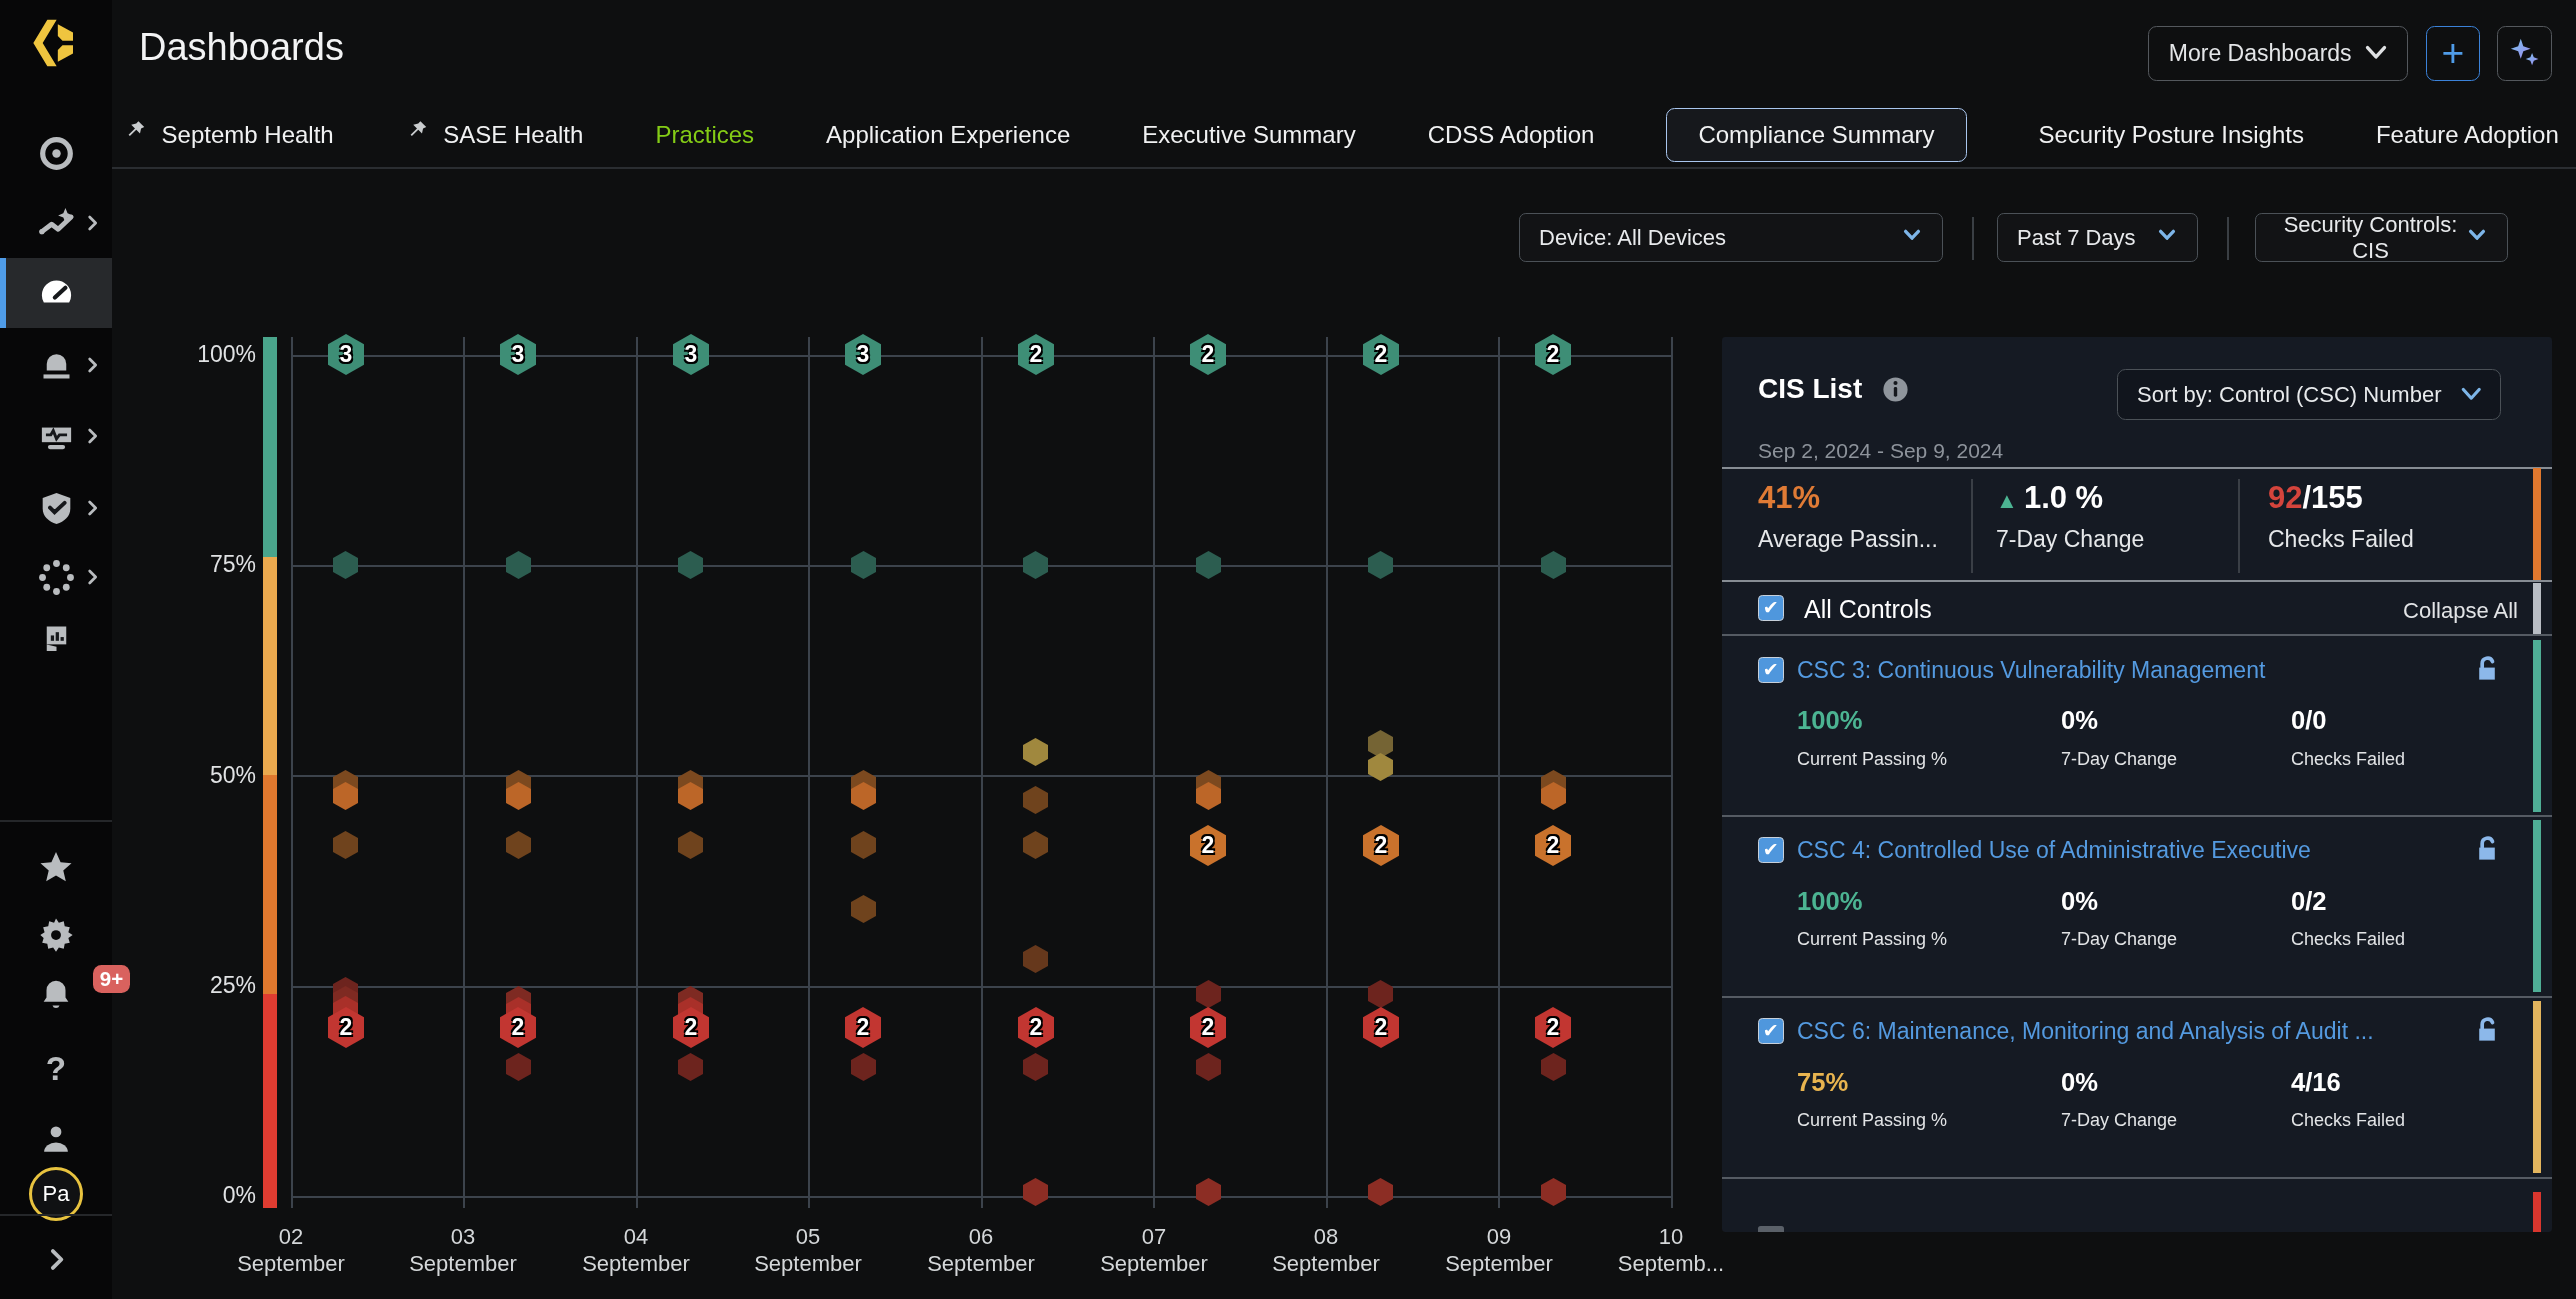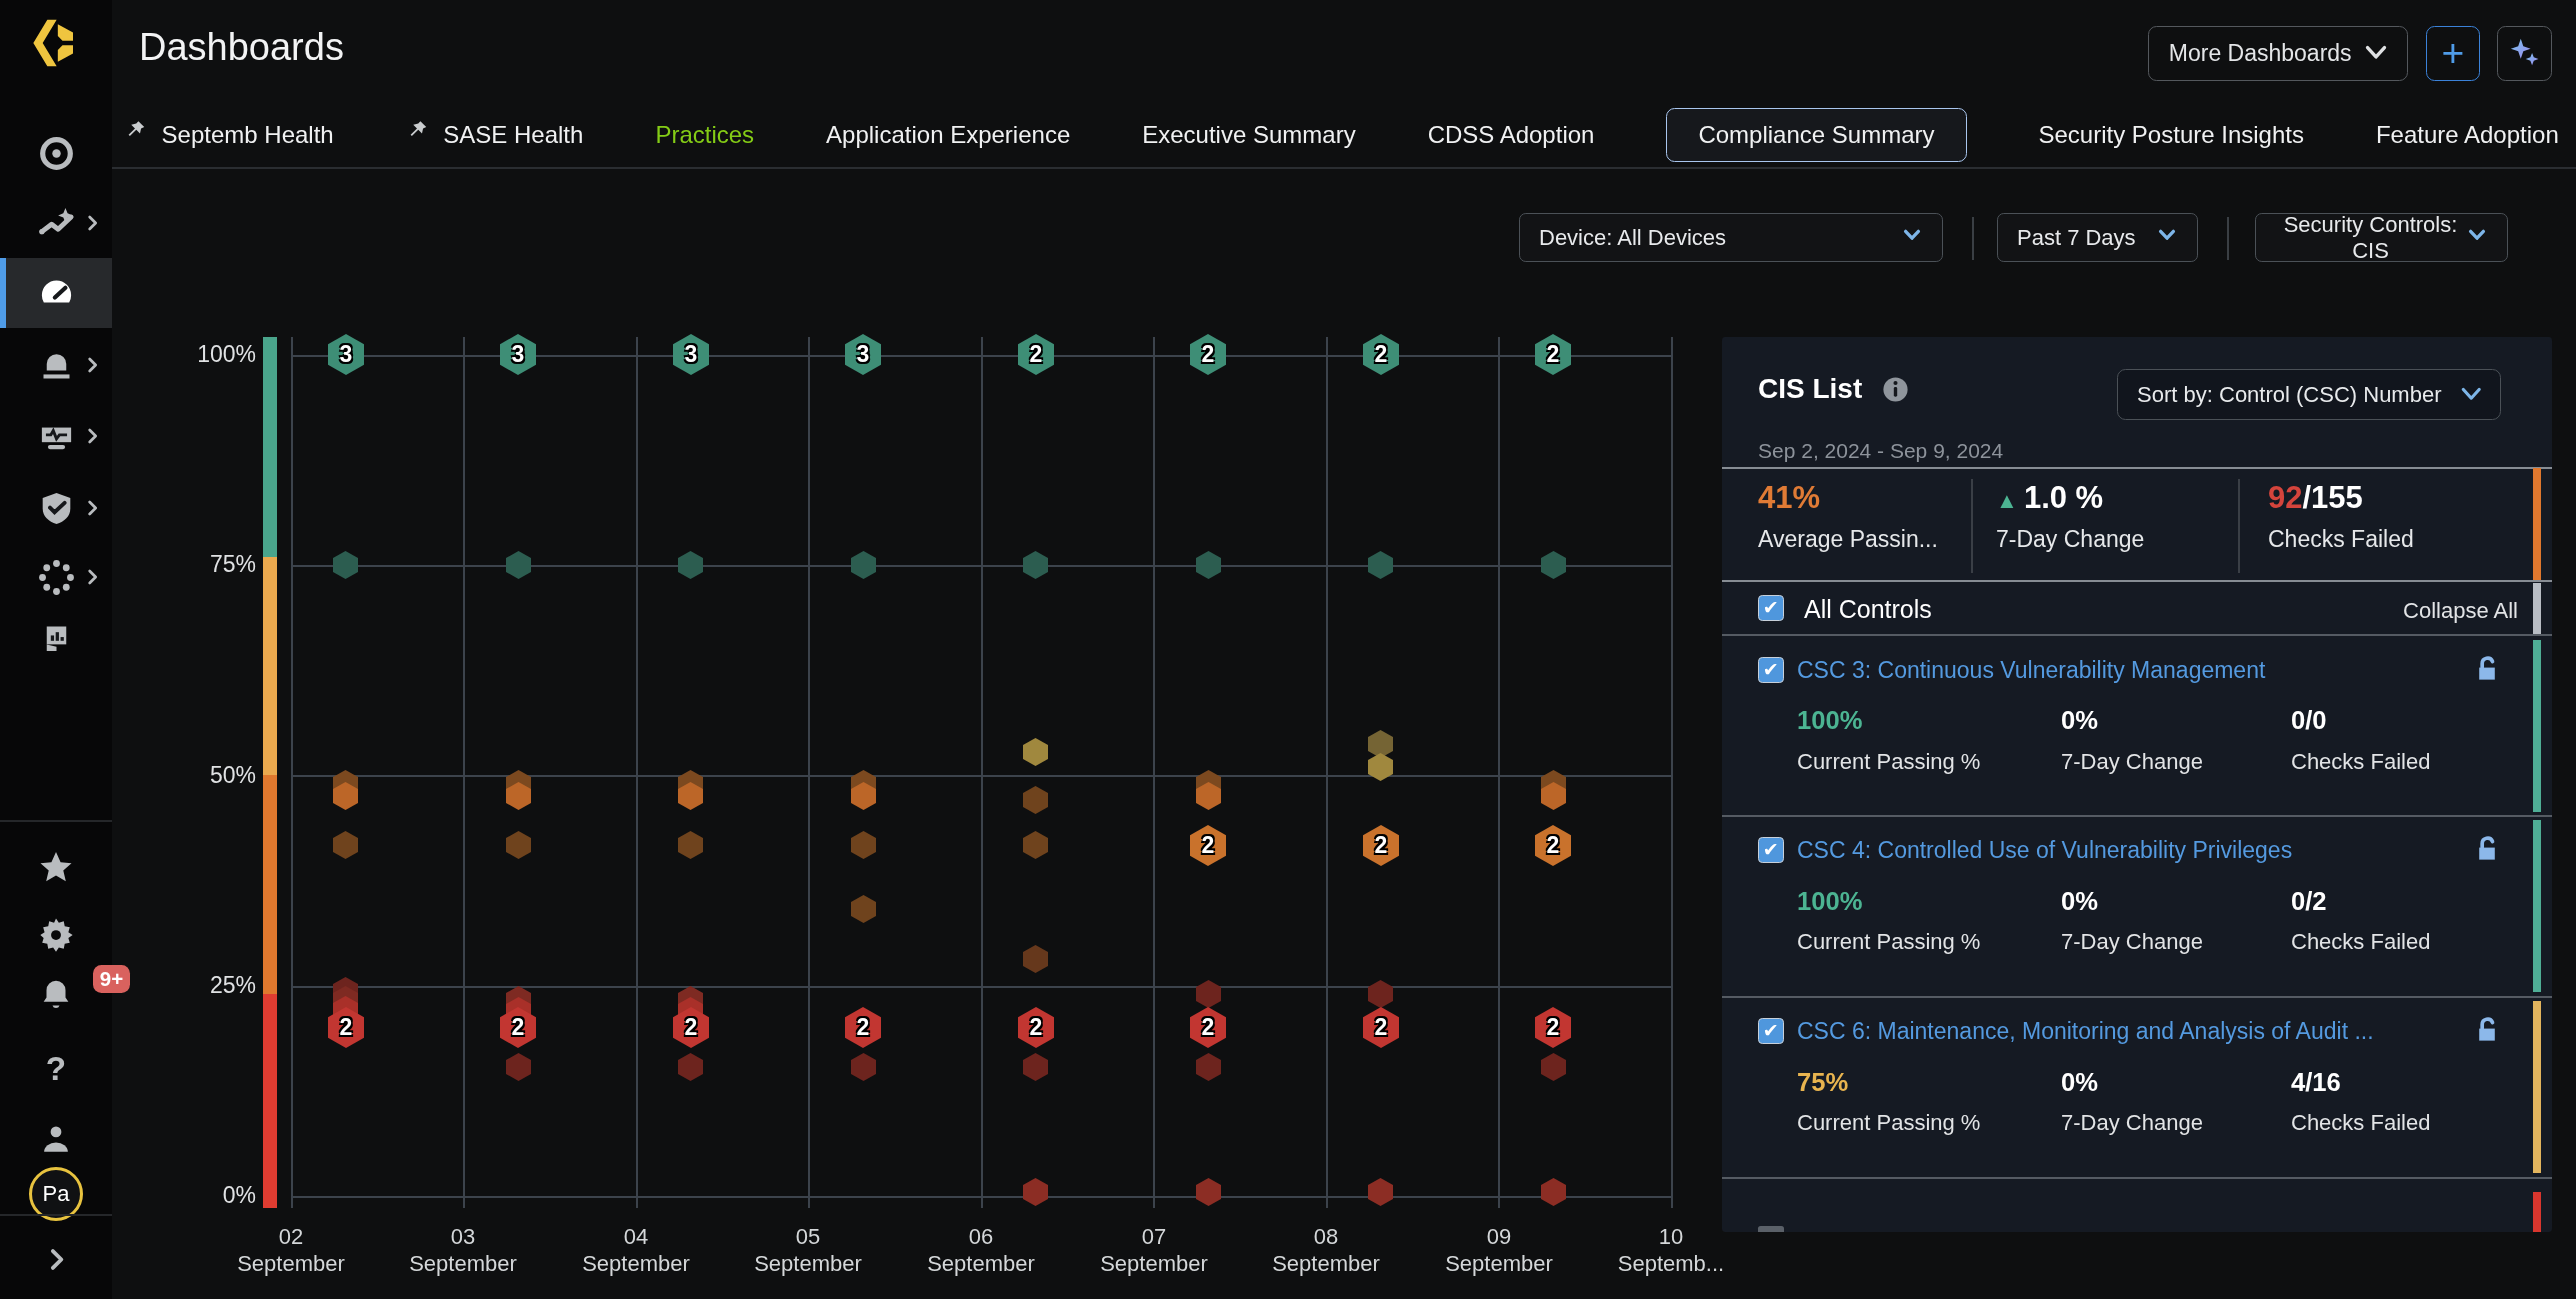--- a/index.html
+++ b/index.html
@@ -52,21 +52,21 @@
   .sortbtn{position:absolute;right:51px;top:32px;height:51px;box-sizing:border-box;border:1.7px solid #4b5157;
            border-radius:8.5px;background:#11151d;color:#e8eaec;font-size:22px;display:flex;align-items:center;
            gap:19px;padding:0 19px;cursor:pointer;}
   .daterange{position:absolute;left:36px;top:102px;font-size:21px;color:#8d939b;}
   .statval{font-size:31px;font-weight:bold;color:#fff;}
   .statlab{font-size:23px;color:#e6e8ea;}
   .checkbox{width:25.6px;height:25.6px;border-radius:4.3px;background:#4f97dd;border:1.7px solid #c7d0da;
             display:flex;align-items:center;justify-content:center;color:#fff;font-size:19px;box-sizing:border-box;}
   .csc-title{font-size:23px;color:#549ae0;}
   .rowval{font-size:25.6px;font-weight:bold;color:#fff;}
-  .rowlab{font-size:22px;color:#e2e4e6;}
+  .rowlab{font-size:18px;color:#e2e4e6;}
   .strip{position:absolute;right:11px;width:7.7px;}
   .pdiv{position:absolute;left:0;width:830px;height:1.7px;}
 </style>
 </head>
 <body>
 
 <div id="stage">
 
   <aside id="sidebar">
     <div id="logo">
@@ -525,21 +525,21 @@
           </svg></div>
         <div class="rowval" style="position: absolute; left: 75px; top: 369px; color: rgb(76, 180, 146);">100%</div>
         <div class="rowval" style="position: absolute; left: 339px; top: 369px; color: rgb(255, 255, 255);">0%</div>
         <div class="rowval" style="position: absolute; left: 569px; top: 369px; color: rgb(255, 255, 255);">0/0</div>
         <div class="rowlab" style="position: absolute; left: 75px; top: 412px;">Current Passing %</div>
         <div class="rowlab" style="position: absolute; left: 339px; top: 412px;">7-Day Change</div>
         <div class="rowlab" style="position: absolute; left: 569px; top: 412px;">Checks Failed</div>
         <div class="strip" style="top: 303px; height: 172px; background: rgb(79, 174, 150);"></div>
         <div class="pdiv" style="top: 478px; background: rgb(85, 91, 99);"></div>
         <div class="checkbox" style="position: absolute; left: 36px; top: 500px;">✔</div>
-        <div class="csc-title" style="position: absolute; left: 75px; top: 500px; width: 648px; white-space: nowrap; overflow: hidden;">CSC 4: Controlled Use of Vulnerability Privileges</div>
+        <div class="csc-title" style="position: absolute; left: 75px; top: 500px; width: 648px; white-space: nowrap; overflow: hidden;">CSC 4: Controlled Use of Administrative Executive</div>
         <div style="position: absolute; left: 748px; top: 495px;"><svg viewBox="0 0 24 24" width="34" height="34">
             <path d="M8.6 11 V8.2 a3.8 3.8 0 0 1 7.3-1.5" fill="none" stroke="#8cb8ea" stroke-width="2.6" stroke-linecap="round" stroke-linejoin="round"></path>
             <path d="M6.5 11 h11 v8.5 h-11 Z" fill="#8cb8ea"></path>
           </svg></div>
         <div class="rowval" style="position: absolute; left: 75px; top: 550px; color: rgb(76, 180, 146);">100%</div>
         <div class="rowval" style="position: absolute; left: 339px; top: 550px; color: rgb(255, 255, 255);">0%</div>
         <div class="rowval" style="position: absolute; left: 569px; top: 550px; color: rgb(255, 255, 255);">0/2</div>
         <div class="rowlab" style="position: absolute; left: 75px; top: 592px;">Current Passing %</div>
         <div class="rowlab" style="position: absolute; left: 339px; top: 592px;">7-Day Change</div>
         <div class="rowlab" style="position: absolute; left: 569px; top: 592px;">Checks Failed</div>

